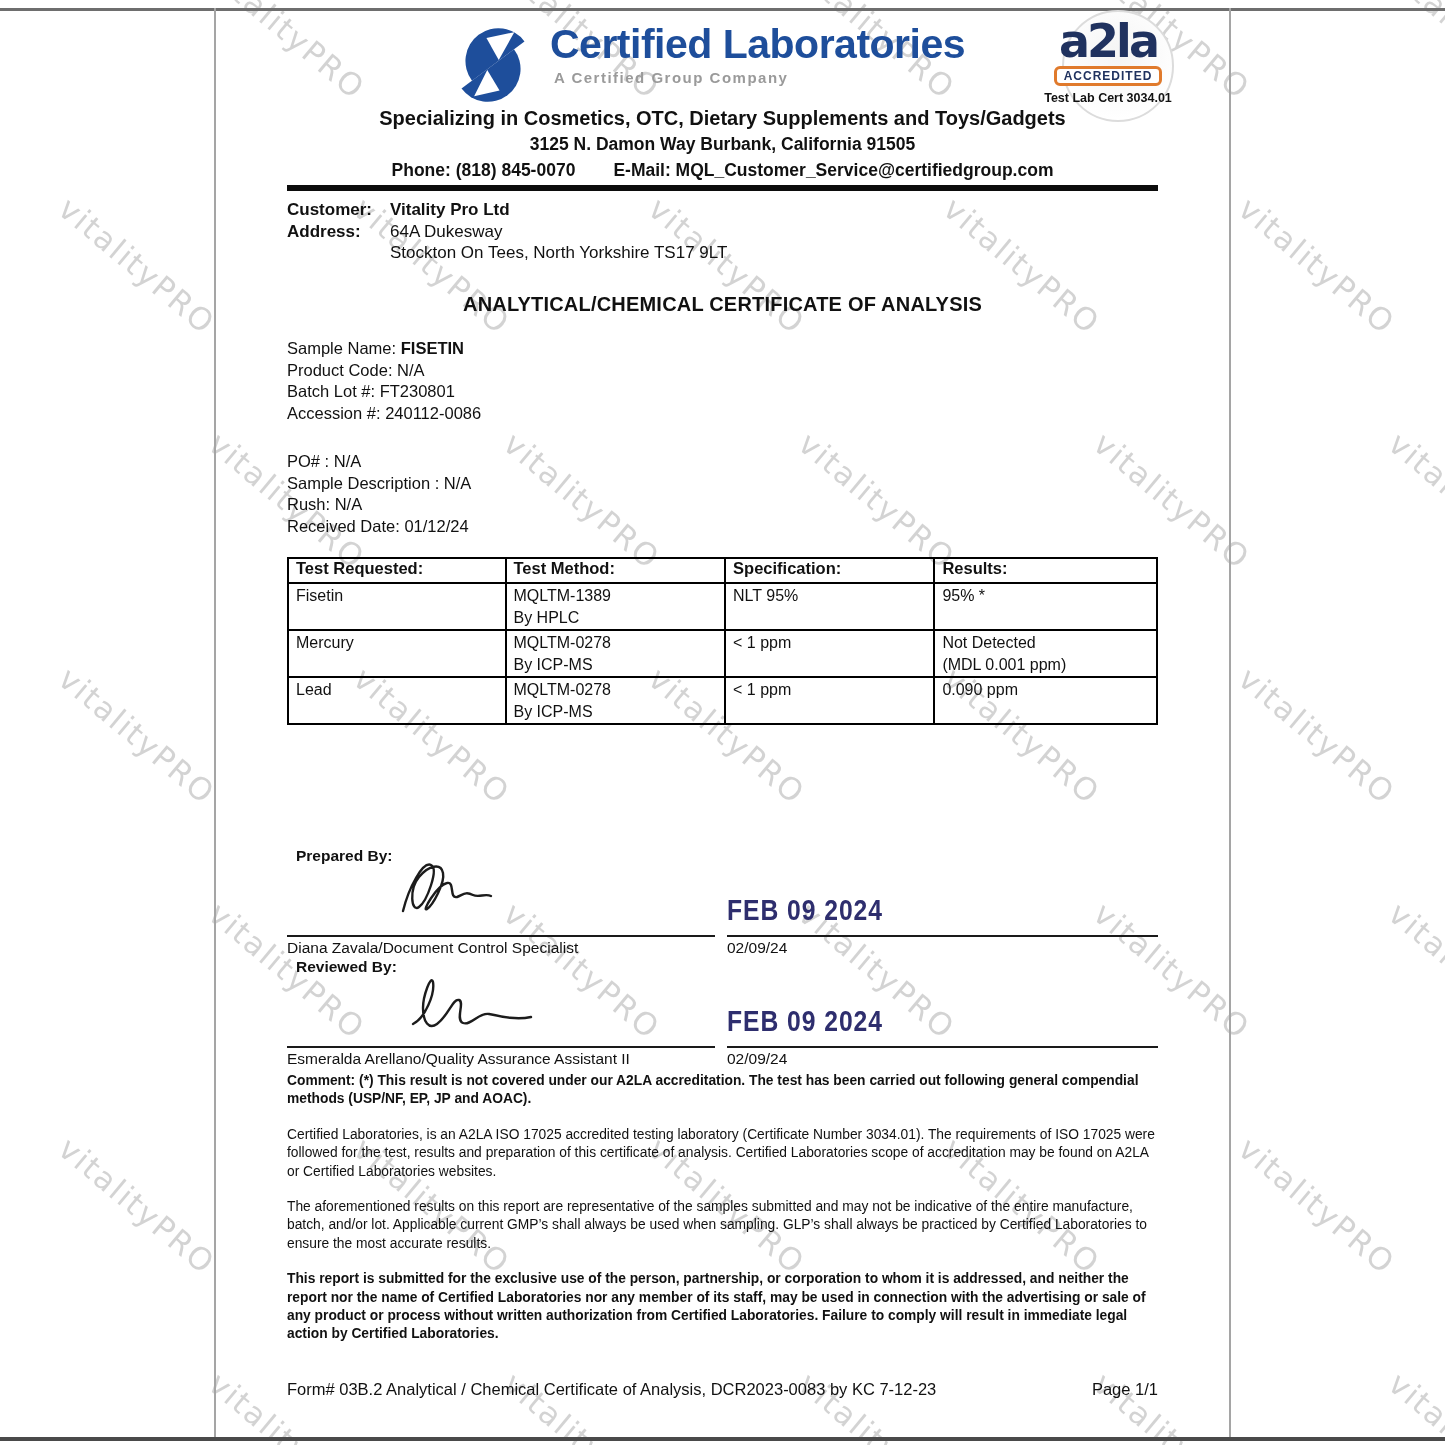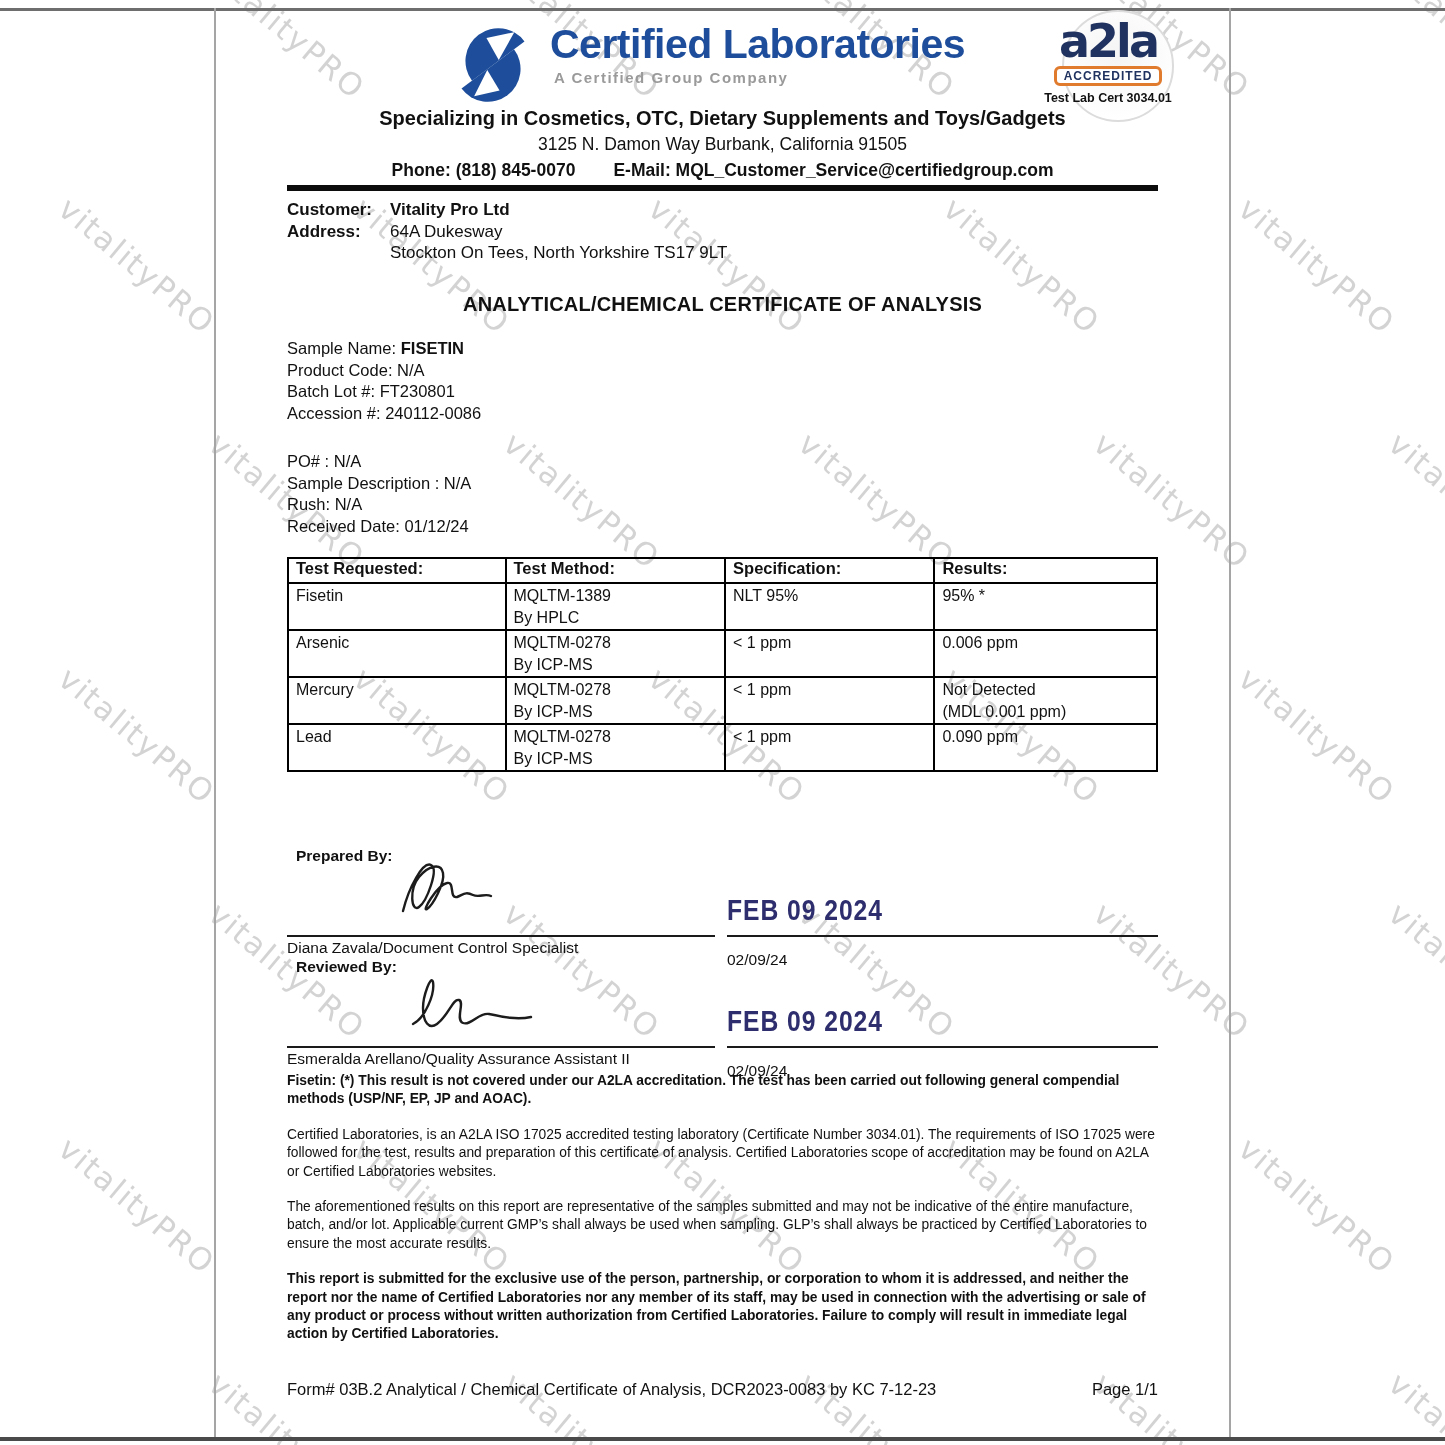--- a/index.html
+++ b/index.html
@@ -31,21 +31,21 @@
   .a2la-globe{position:absolute;left:24px;top:-10px;width:108px;height:108px;border-radius:50%;
               border:2px solid #dcdcdc;background:radial-gradient(circle at 50% 40%,#f4f4f4 0%,#ffffff 75%);}
   .a2la-word{position:relative;font-size:46px;font-weight:bold;color:#20325f;letter-spacing:-3px;line-height:0.95;
              font-family:"DejaVu Sans",sans-serif;}
   .a2la-box{position:relative;display:inline-block;border:3px solid #e07a2c;border-radius:6px;background:#fff;
             color:#20325f;font-weight:bold;font-size:12px;letter-spacing:1px;padding:0 7px;margin-top:2px;}
   .a2la-cert{position:relative;font-size:12.5px;font-weight:bold;color:#111;margin-top:5px;}
 
   .center-line{left:287px;width:871px;text-align:center;}
   .specializing{top:107px;font-size:20px;font-weight:bold;}
-  .hq-addr{top:134px;font-size:17.5px;font-weight:normal;text-align:center;}
+  .hq-addr{top:134px;font-size:17.5px;font-weight:bold;text-align:center;}
   .phone-line{top:160px;font-size:17.5px;font-weight:bold;}
   .phone-line .gap{display:inline-block;width:38px;}
 
   .divider{left:287px;top:185px;width:871px;height:6px;background:#0c0c0c;}
 
   
   .customer{left:287px;top:199px;font-size:17px;line-height:21.5px;}
   .customer .row{display:flex;}
   .customer .lbl{width:103px;font-weight:bold;}
   .cust-name{font-weight:bold;}
@@ -70,21 +70,21 @@
   .prep{top:816px;margin-top:31px;}
   .rev{top:958px;}
   .sig-label{font-size:15.5px;font-weight:bold;margin-left:9px;}
   .sig-svg{position:absolute;left:108px;top:6px;}
   .rev .sig-svg{left:118px;top:14px;}
   .stamp{position:absolute;left:440px;top:50px;font-size:26px;font-weight:bold;color:#2e2e6e;
          letter-spacing:1px;transform:scale(0.95,1.1);transform-origin:left bottom;
          font-family:"Liberation Sans",sans-serif;}
   .sig-lines{position:absolute;left:0;top:88px;width:871px;display:flex;}
   .sig-col-l{width:428px;border-top:2.5px solid #1a1a1a;font-size:15.5px;padding-top:2px;}
-  .sig-col-r{margin-left:12px;flex:1;border-top:2.5px solid #1a1a1a;font-size:15.5px;padding-top:14px;}
+  .sig-col-r{margin-left:12px;flex:1;border-top:2.5px solid #1a1a1a;font-size:15.5px;padding-top:2px;}
 
   
   .legal{left:287px;top:1072px;width:871px;font-size:13.8px;line-height:18.4px;text-align:left;}
   .legal p{margin:0 0 0 0;}
   .legal .p-gap{margin-top:17px;}
   .legal .boldp{font-weight:bold;}
 
   .footer{left:287px;top:1380px;width:871px;display:flex;justify-content:space-between;font-size:16.5px;}
 </style>
 </head>
@@ -217,32 +217,20 @@
               <div>MQLTM-1389</div>
               <div>By HPLC</div>
             </td>
         <td>NLT 95%</td>
         <td>
               <div>95% *</div>
               <div></div>
             </td>
       </tr>
       <tr>
-        <td>Arsenic</td>
-        <td>
-              <div>MQLTM-0278</div>
-              <div>By ICP-MS</div>
-            </td>
-        <td>&lt; 1 ppm</td>
-        <td>
-              <div>0.006 ppm</div>
-              <div></div>
-            </td>
-      </tr>
-      <tr>
         <td>Mercury</td>
         <td>
               <div>MQLTM-0278</div>
               <div>By ICP-MS</div>
             </td>
         <td>&lt; 1 ppm</td>
         <td>
               <div>Not Detected</div>
               <div>(MDL 0.001 ppm)</div>
             </td>
@@ -280,21 +268,21 @@
         <path d="M8 52 C20 46 30 22 28 10 C26 2 18 24 18 36 C18 50 24 58 32 52 C44 43 48 26 54 28 C60 30 50 48 58 51 C66 54 74 40 84 42 C98 45 112 48 126 45" fill="none" stroke="#1c1c1c" stroke-width="2.4" stroke-linecap="round"></path>
       </svg>
       <div class="stamp">FEB 09 2024</div>
       <div class="sig-lines">
         <div class="sig-col-l">Esmeralda Arellano/Quality Assurance Assistant II</div>
         <div class="sig-col-r">02/09/24</div>
       </div>
     </div>
 
     <div class="abs legal">
-      <p class="boldp">Fisetin: (*) This result is not covered under our A2LA accreditation. The test has been carried out following general compendial methods (USP/NF, EP, JP and AOAC).</p>
+      <p class="boldp">Comment: (*) This result is not covered under our A2LA accreditation. The test has been carried out following general compendial methods (USP/NF, EP, JP and AOAC).</p>
       <p class="p-gap">Certified Laboratories, is an A2LA ISO 17025 accredited testing laboratory (Certificate Number 3034.01). The requirements of ISO 17025 were followed for the test, results and preparation of this certificate of analysis. Certified Laboratories scope of accreditation may be found on A2LA or Certified Laboratories websites.</p>
       <p class="p-gap">The aforementioned results on this report are representative of the samples submitted and may not be indicative of the entire manufacture, batch, and/or lot. Applicable current GMP’s shall always be used when sampling. GLP’s shall always be practiced by Certified Laboratories to ensure the most accurate results.</p>
       <p class="p-gap boldp">This report is submitted for the exclusive use of the person, partnership, or corporation to whom it is addressed, and neither the report nor the name of Certified Laboratories nor any member of its staff, may be used in connection with the advertising or sale of any product or process without written authorization from Certified Laboratories. Failure to comply will result in immediate legal action by Certified Laboratories.</p>
     </div>
 
     <div class="abs footer">
       <span>Form# 03B.2 Analytical / Chemical Certificate of Analysis, DCR2023-0083 by KC 7-12-23</span>
       <span>Page 1/1</span>
     </div>
 

